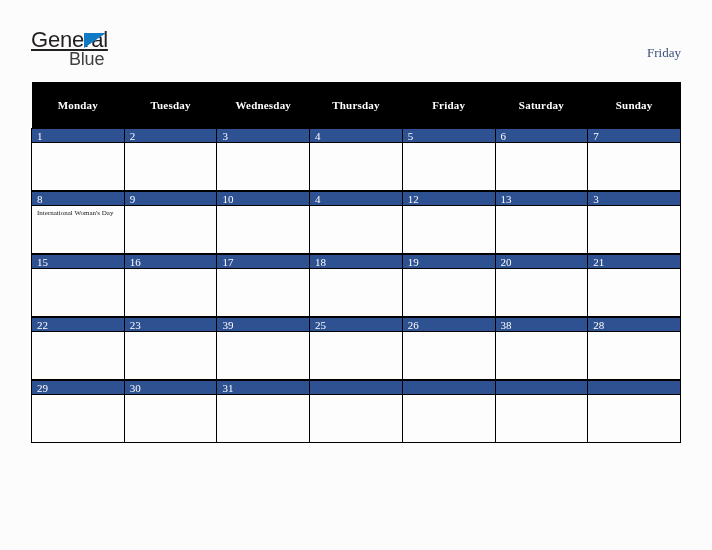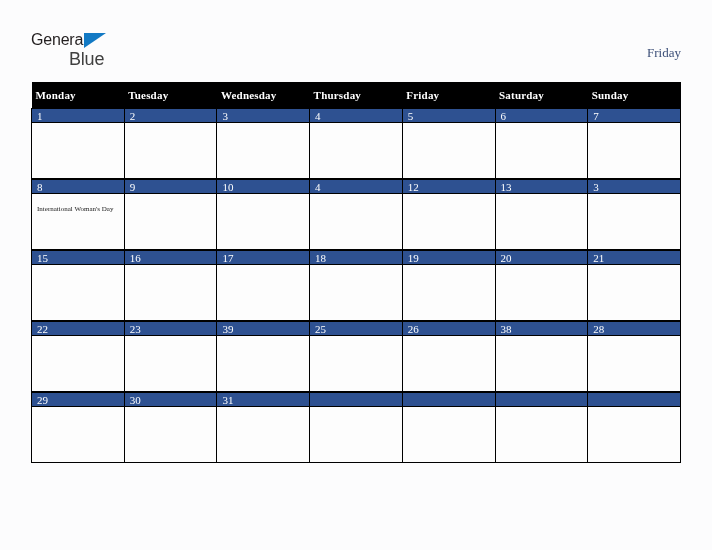--- a/index.html
+++ b/index.html
@@ -32,24 +32,25 @@
     left: 31px;
     top: 30px;
     width: 120px;
     height: 46px;
     font-family: "Liberation Sans", sans-serif;
   }
   .logo-general {
     position: absolute;
     left: 0;
     top: 0;
-    font-size: 16px;
+    font-size: 22px;
     color: #231f20;
     letter-spacing: -0.2px;
     line-height: 20px;
+    text-decoration: underline;
   }
   .logo-tri {
     position: absolute;
     left: 53px;
     top: 3px;
     width: 0;
     height: 0;
     border-top: 15px solid #1279c4;
     border-right: 22px solid transparent;
   }
@@ -91,22 +92,22 @@
     border-collapse: collapse;
     table-layout: fixed;
   }
   .calendar th {
     background: #000000;
     color: #ffffff;
     font-size: 11px;
     font-weight: bold;
     font-family: "Liberation Serif", serif;
     height: 18px;
-    padding: 4px;
-    text-align: left;
+    padding: 14px;
+    text-align: center;
     border: none;
     letter-spacing: 0.2px;
   }
   .calendar td {
     padding: 0;
     vertical-align: top;
     border-left: 1px solid #000000;
     border-right: 1px solid #000000;
     border-bottom: 1px solid #000000;
     background: #fdfdfd;
@@ -120,21 +121,21 @@
     height: 15px;
     line-height: 15px;
     color: #ffffff;
     font-size: 11px;
     padding-left: 5px;
     font-family: "Liberation Serif", serif;
     box-sizing: border-box;
     overflow: hidden;
   }
   .daybody {
-    padding: 11px 4px 0 5px;
+    padding: 3px 4px 0 5px;
     height: 44px;
     overflow: hidden;
   }
   .event {
     font-size: 7px;
     line-height: 9.5px;
     color: #1a1a1a;
     font-family: "Liberation Serif", serif;
   }
 </style>

